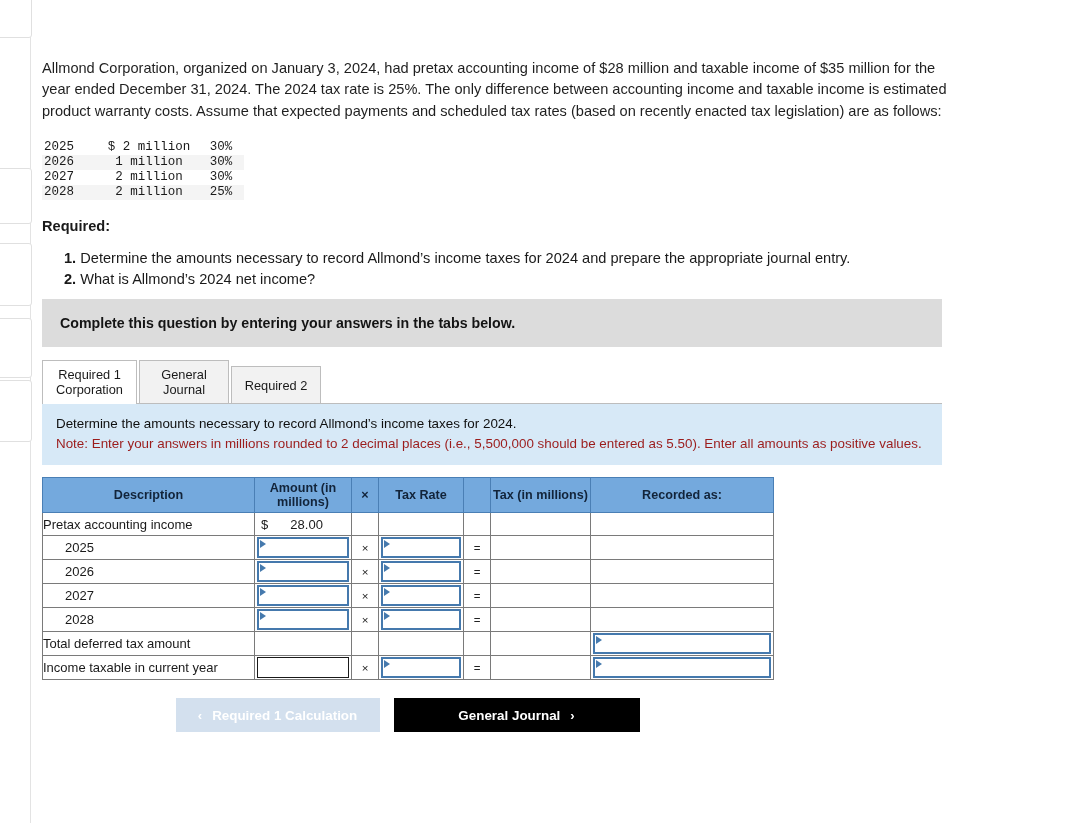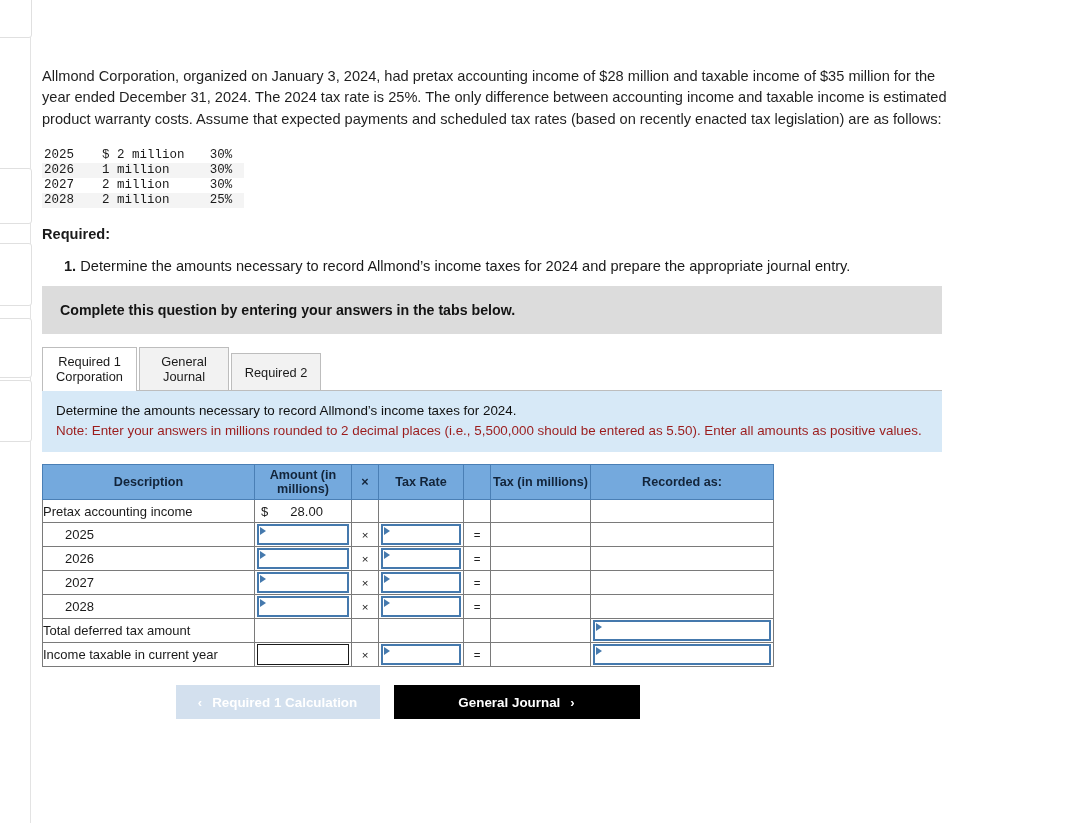--- a/index.html
+++ b/index.html
@@ -31,21 +31,21 @@
   }
   .edge-frag.f1 { top: -8px;  height: 46px; }
   .edge-frag.f2 { top: 168px; height: 56px; }
   .edge-frag.f3 { top: 243px; height: 63px; }
   .edge-frag.f4 { top: 318px; height: 60px; }
   .edge-frag.f5 { top: 380px; height: 62px; }
 
   
   .page {
     position: absolute;
-    left: 42px; top: 8px;
+    left: 42px; top: 0;
     width: 1049px;
     padding-top: 43px;
   }
 
   .intro {
     width: 925px;
     font-size: 14.6px;
     line-height: 21.5px;
     color: #1f1f1f;
   }
@@ -55,21 +55,21 @@
     margin-top: 18px;
     width: 202px;
     font-family: "Liberation Mono", "DejaVu Sans Mono", monospace;
     font-size: 12.5px;
     border-collapse: collapse;
   }
   .schedule tr { height: 15px; }
   .schedule tr:nth-child(even) { background: #f4f4f4; }
   .schedule td { padding: 0 2px; white-space: pre; line-height: 15px; }
   .sch-year   { width: 58px; text-align: left; padding-left: 10px; }
-  .sch-amt    { width: 98px; text-align: left; }
+  .sch-amt    { width: 98px; text-align: center; }
   .sch-rate   { width: 46px; text-align: center; padding-right: 4px; }
 
   
   .required-head {
     margin-top: 18px;
     font-size: 14.6px;
     font-weight: bold;
   }
   .required-list {
     margin-top: 14px;
@@ -291,20 +291,21 @@
           <td class="sch-year">2028</td>
           <td class="sch-amt">2 million</td>
           <td class="sch-rate">25%</td>
         </tr>
       </tbody>
   </table>
 
   <div class="required-head">Required:</div>
   <div class="required-list">
       <div><span class="rl-num">1.</span><span> Determine the amounts necessary to record Allmond’s income taxes for 2024 and prepare the appropriate journal entry.</span></div>
+      <div><span class="rl-num">2.</span><span> What is Allmond’s 2024 net income?</span></div>
     </div>
 
   <div class="banner">
     <span>Complete this question by entering your answers in the tabs below.</span>
   </div>
 
   <div class="tabs">
       <div class="tab t1 active">
         <span>Required 1</span>
         <span>Corporation</span>

